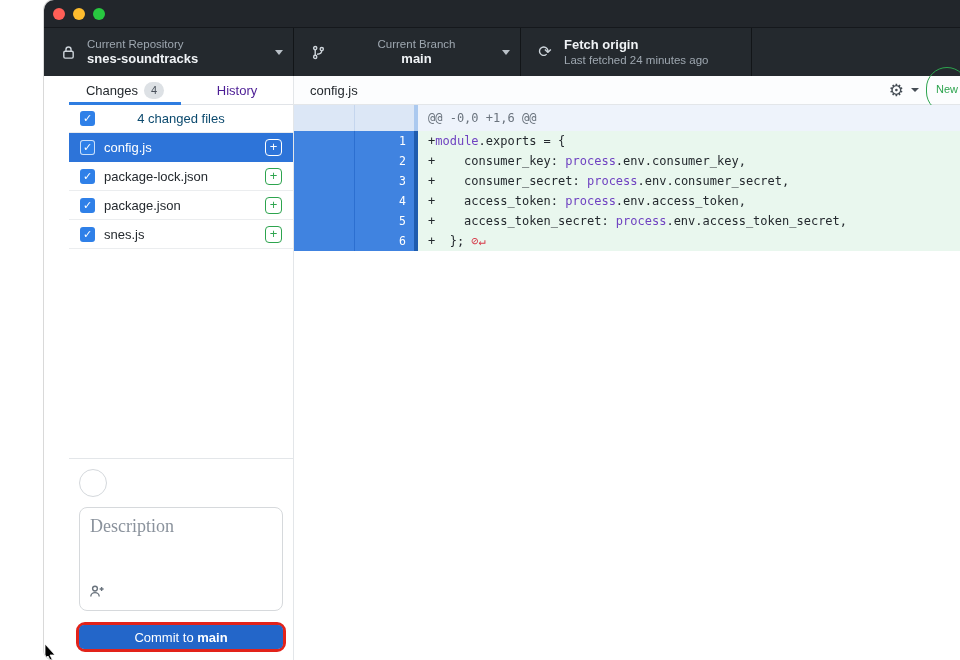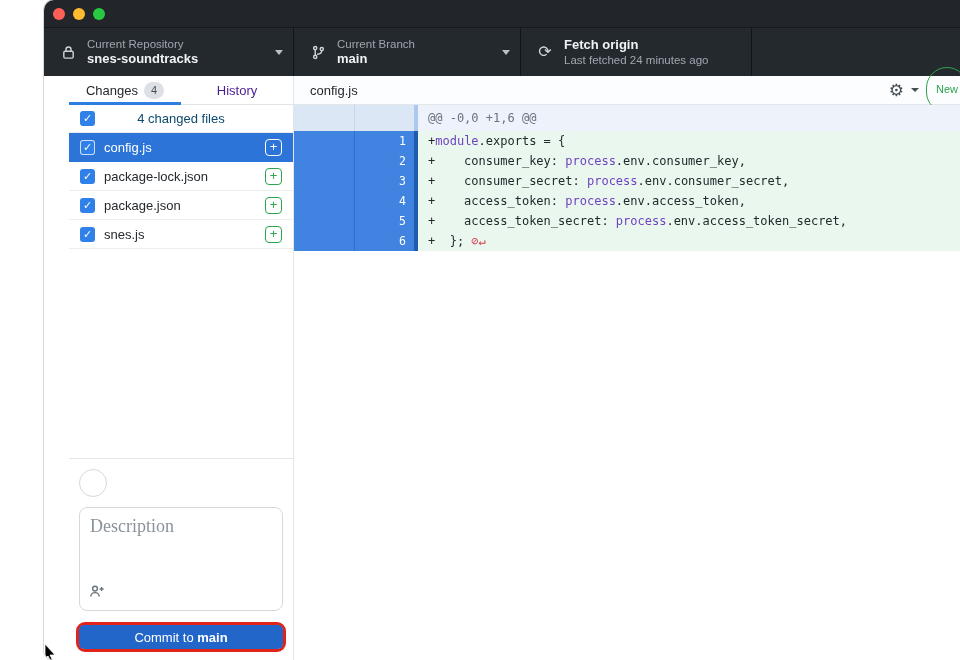--- a/index.html
+++ b/index.html
@@ -13,21 +13,21 @@
   .titlebar { height:28px; background:var(--titlebar-bg,#22262b); display:flex; align-items:center; padding-left:9px; border-bottom:1px solid #15181c; }
   .traffic { width:12px; height:12px; border-radius:50%; margin-right:8px; }
   .t-red { background:var(--traffic-red,#ff5f57); }
   .t-yellow { background:var(--traffic-yellow,#febc2e); }
   .t-green { background:var(--traffic-green,#28c840); }
 
   
   .toolbar { height:48px; background:var(--toolbar-bg,#24292e); display:flex; align-items:stretch; color:#fff; }
   .tseg { display:flex; align-items:center; padding:0 10px 0 14px; border-right:1px solid #121518; cursor:pointer; }
   .tseg-repo { width:250px; }
-  .tseg-branch { width:227px; }
+  .tseg-branch { width:227px;text-align:center; }
   .tseg-fetch { width:231px; }
   .tseg .ticon { width:20px; display:flex; justify-content:center; margin-right:9px; color:#cdd4da; flex:0 0 auto; }
   .tseg-text { flex:1; min-width:0; }
   .tseg-label { font-size:11.5px; color:#9ea7b0; line-height:14px; }
   .tseg-value { font-size:13px; font-weight:bold; color:#f0f3f6; line-height:16px; }
   .chev { width:0; height:0; border-left:4.5px solid transparent; border-right:4.5px solid transparent; border-top:5px solid #b9c0c7; margin-left:6px; flex:0 0 auto; }
   .sync-glyph { font-size:16px; color:#cdd4da; line-height:1; }
 
   
   .content { display:flex; height:584px; }

